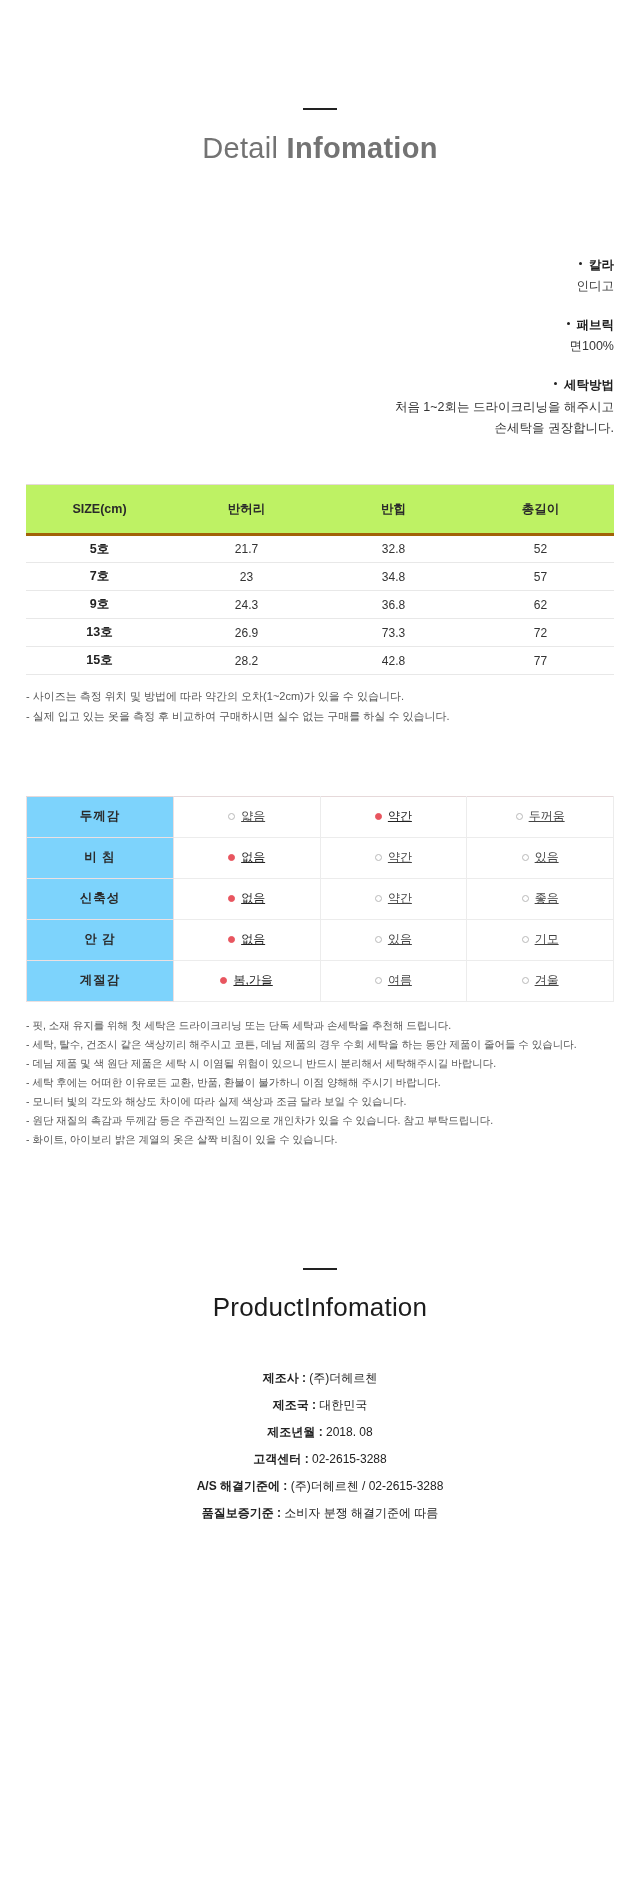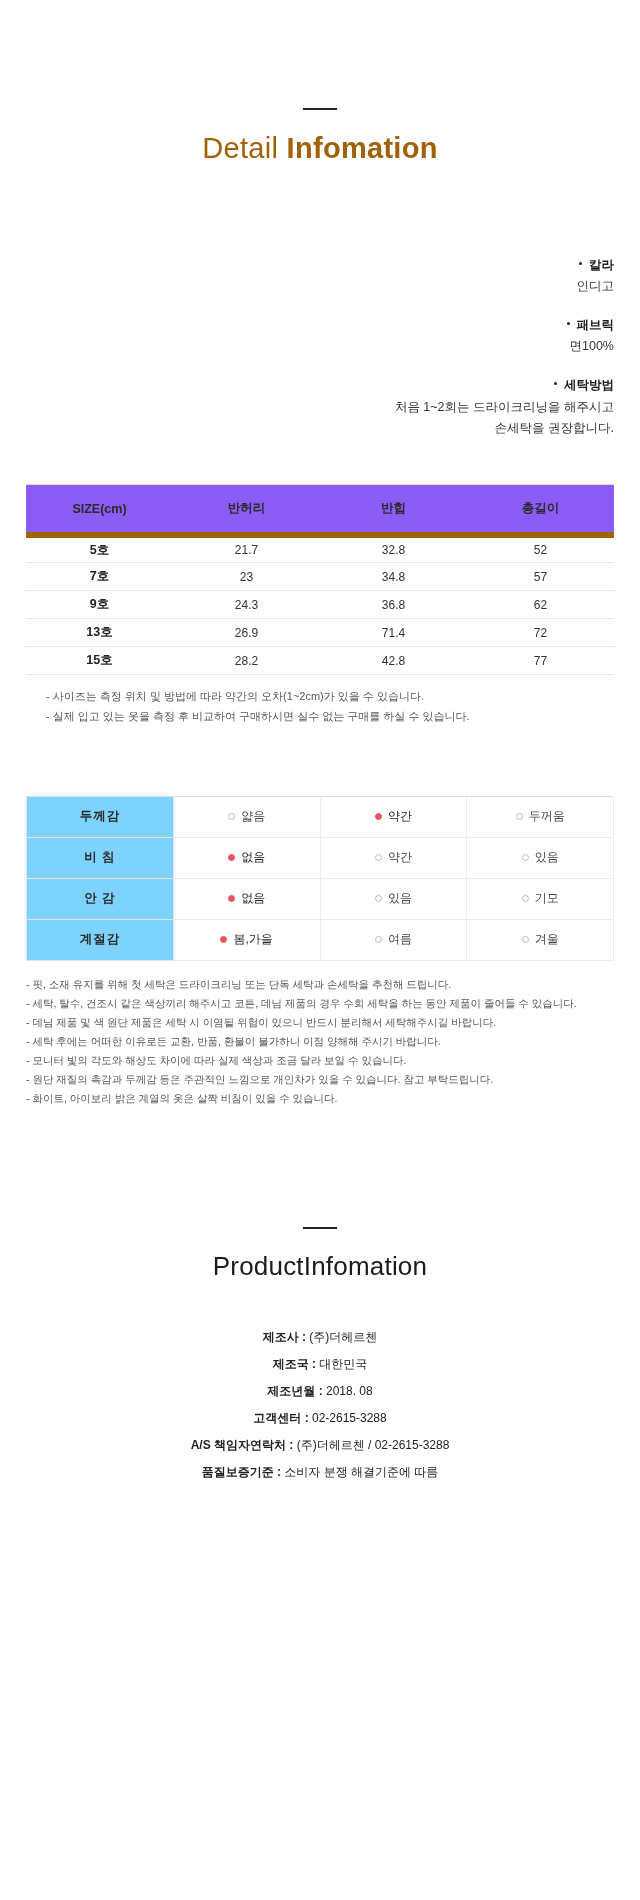--- a/index.html
+++ b/index.html
@@ -30,21 +30,21 @@
   }
   .heading-rule {
     width: 34px;
     height: 2px;
     background: #222;
     margin: 0 auto 22px auto;
   }
   .heading {
     font-size: 29px;
     letter-spacing: 0.3px;
-    color: #a16207;
+    color: #737373;
     font-weight: 400;
   }
   .heading .bold { font-weight: 700; }
 
   
   .info-block {
     text-align: right;
     margin-top: 90px;
   }
   .info-item { margin-bottom: 17px; }
@@ -74,27 +74,27 @@
   }
 
   
   .size-table-wrap { margin-top: 44px; }
   table.size-table {
     width: 100%;
     border-collapse: collapse;
     font-size: 12px;
   }
   table.size-table th {
-    background: #8b5cf6;
+    background: #bef264;
     color: #2a2a2a;
     font-weight: 700;
     font-size: 12.5px;
     height: 50px;
     border-top: 1px solid #e6d9da;
-    border-bottom: 6px solid #a16207;
+    border-bottom: 3px solid #a16207;
   }
   table.size-table td {
     text-align: center;
     height: 28px;
     border-bottom: 1px solid #e8e8e8;
     color: #333;
     font-size: 12px;
   }
   table.size-table td.rowlabel {
     font-weight: 700;
@@ -105,21 +105,21 @@
   table.size-table col.c2 { width: 25%; }
   table.size-table col.c3 { width: 25%; }
   table.size-table col.c4 { width: 25%; }
 
   .notes-small {
     margin-top: 12px;
     font-size: 11px;
     color: #555;
     line-height: 1.75;
   }
-  .notes-small div { white-space: nowrap; margin-left: 20px; }
+  .notes-small div { white-space: nowrap; }
 
   
   .attr-wrap { margin-top: 70px; }
   table.attr-table {
     width: 100%;
     border-collapse: collapse;
     font-size: 12px;
   }
   table.attr-table tr { height: 41px; }
   table.attr-table th {
@@ -152,21 +152,21 @@
     height: 7px;
     border-radius: 50%;
     border: 1px solid #b9b9b9;
     background: #fff;
     display: inline-block;
   }
   .radio.on {
     background: #e8555f;
     border-color: #e8555f;
   }
-  .opt .lbl { color: #444; }
+  .opt .lbl { color: #444; text-decoration: underline; }
   .opt.sel .lbl { color: #222; }
 
   
   .care-notes {
     margin-top: 14px;
     font-size: 10.5px;
     color: #555;
     line-height: 1.82;
   }
   .care-notes div { white-space: nowrap; }
@@ -255,21 +255,21 @@
         </tr>
         <tr>
           <td class="rowlabel">9호</td>
           <td>24.3</td>
           <td>36.8</td>
           <td>62</td>
         </tr>
         <tr>
           <td class="rowlabel">13호</td>
           <td>26.9</td>
-          <td>71.4</td>
+          <td>73.3</td>
           <td>72</td>
         </tr>
         <tr>
           <td class="rowlabel">15호</td>
           <td>28.2</td>
           <td>42.8</td>
           <td>77</td>
         </tr>
       </tbody>
     </table>
@@ -303,20 +303,35 @@
                 <span class="radio on"></span>
                 <span class="lbl">없음</span>
               </span></td>
           <td><span class="opt">
                 <span class="radio"></span>
                 <span class="lbl">약간</span>
               </span></td>
           <td><span class="opt">
                 <span class="radio"></span>
                 <span class="lbl">있음</span>
+              </span></td>
+        </tr>
+        <tr>
+          <th>신축성</th>
+          <td><span class="opt sel">
+                <span class="radio on"></span>
+                <span class="lbl">없음</span>
+              </span></td>
+          <td><span class="opt">
+                <span class="radio"></span>
+                <span class="lbl">약간</span>
+              </span></td>
+          <td><span class="opt">
+                <span class="radio"></span>
+                <span class="lbl">좋음</span>
               </span></td>
         </tr>
         <tr>
           <th>안 감</th>
           <td><span class="opt sel">
                 <span class="radio on"></span>
                 <span class="lbl">없음</span>
               </span></td>
           <td><span class="opt">
                 <span class="radio"></span>
@@ -357,18 +372,18 @@
   </div>
 
   <div class="product-block">
     <div class="product-rule"></div>
     <div class="product-heading">ProductInfomation</div>
     <div class="product-list">
       <div class="product-row"><span>제조사 : </span><span class="val">(주)더헤르첸</span></div>
       <div class="product-row"><span>제조국 : </span><span class="val">대한민국</span></div>
       <div class="product-row"><span>제조년월 : </span><span class="val">2018. 08</span></div>
       <div class="product-row"><span>고객센터 : </span><span class="val">02-2615-3288</span></div>
-      <div class="product-row"><span>A/S 책임자연락처 : </span><span class="val">(주)더헤르첸 / 02-2615-3288</span></div>
+      <div class="product-row"><span>A/S 해결기준에 : </span><span class="val">(주)더헤르첸 / 02-2615-3288</span></div>
       <div class="product-row"><span>품질보증기준 : </span><span class="val">소비자 분쟁 해결기준에 따름</span></div>
     </div>
   </div>
 
 </div>
 
 </body></html>

